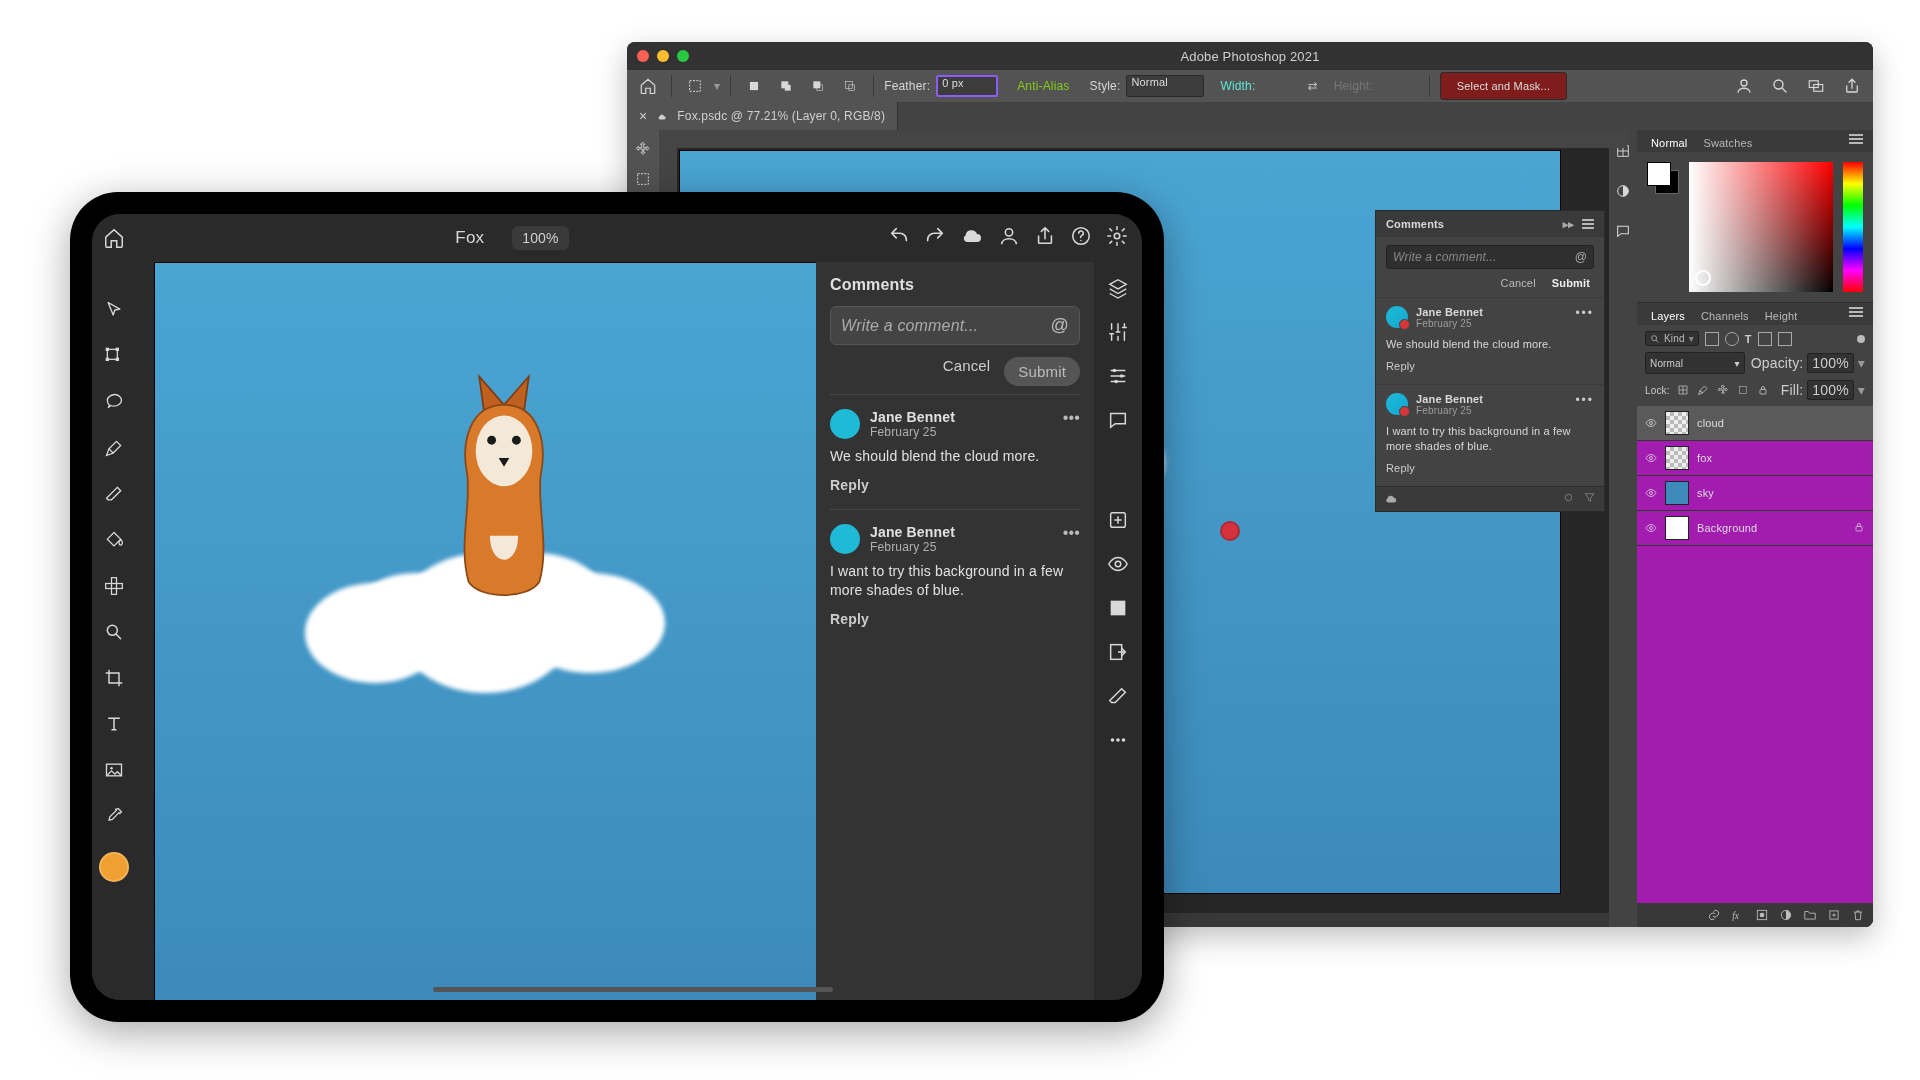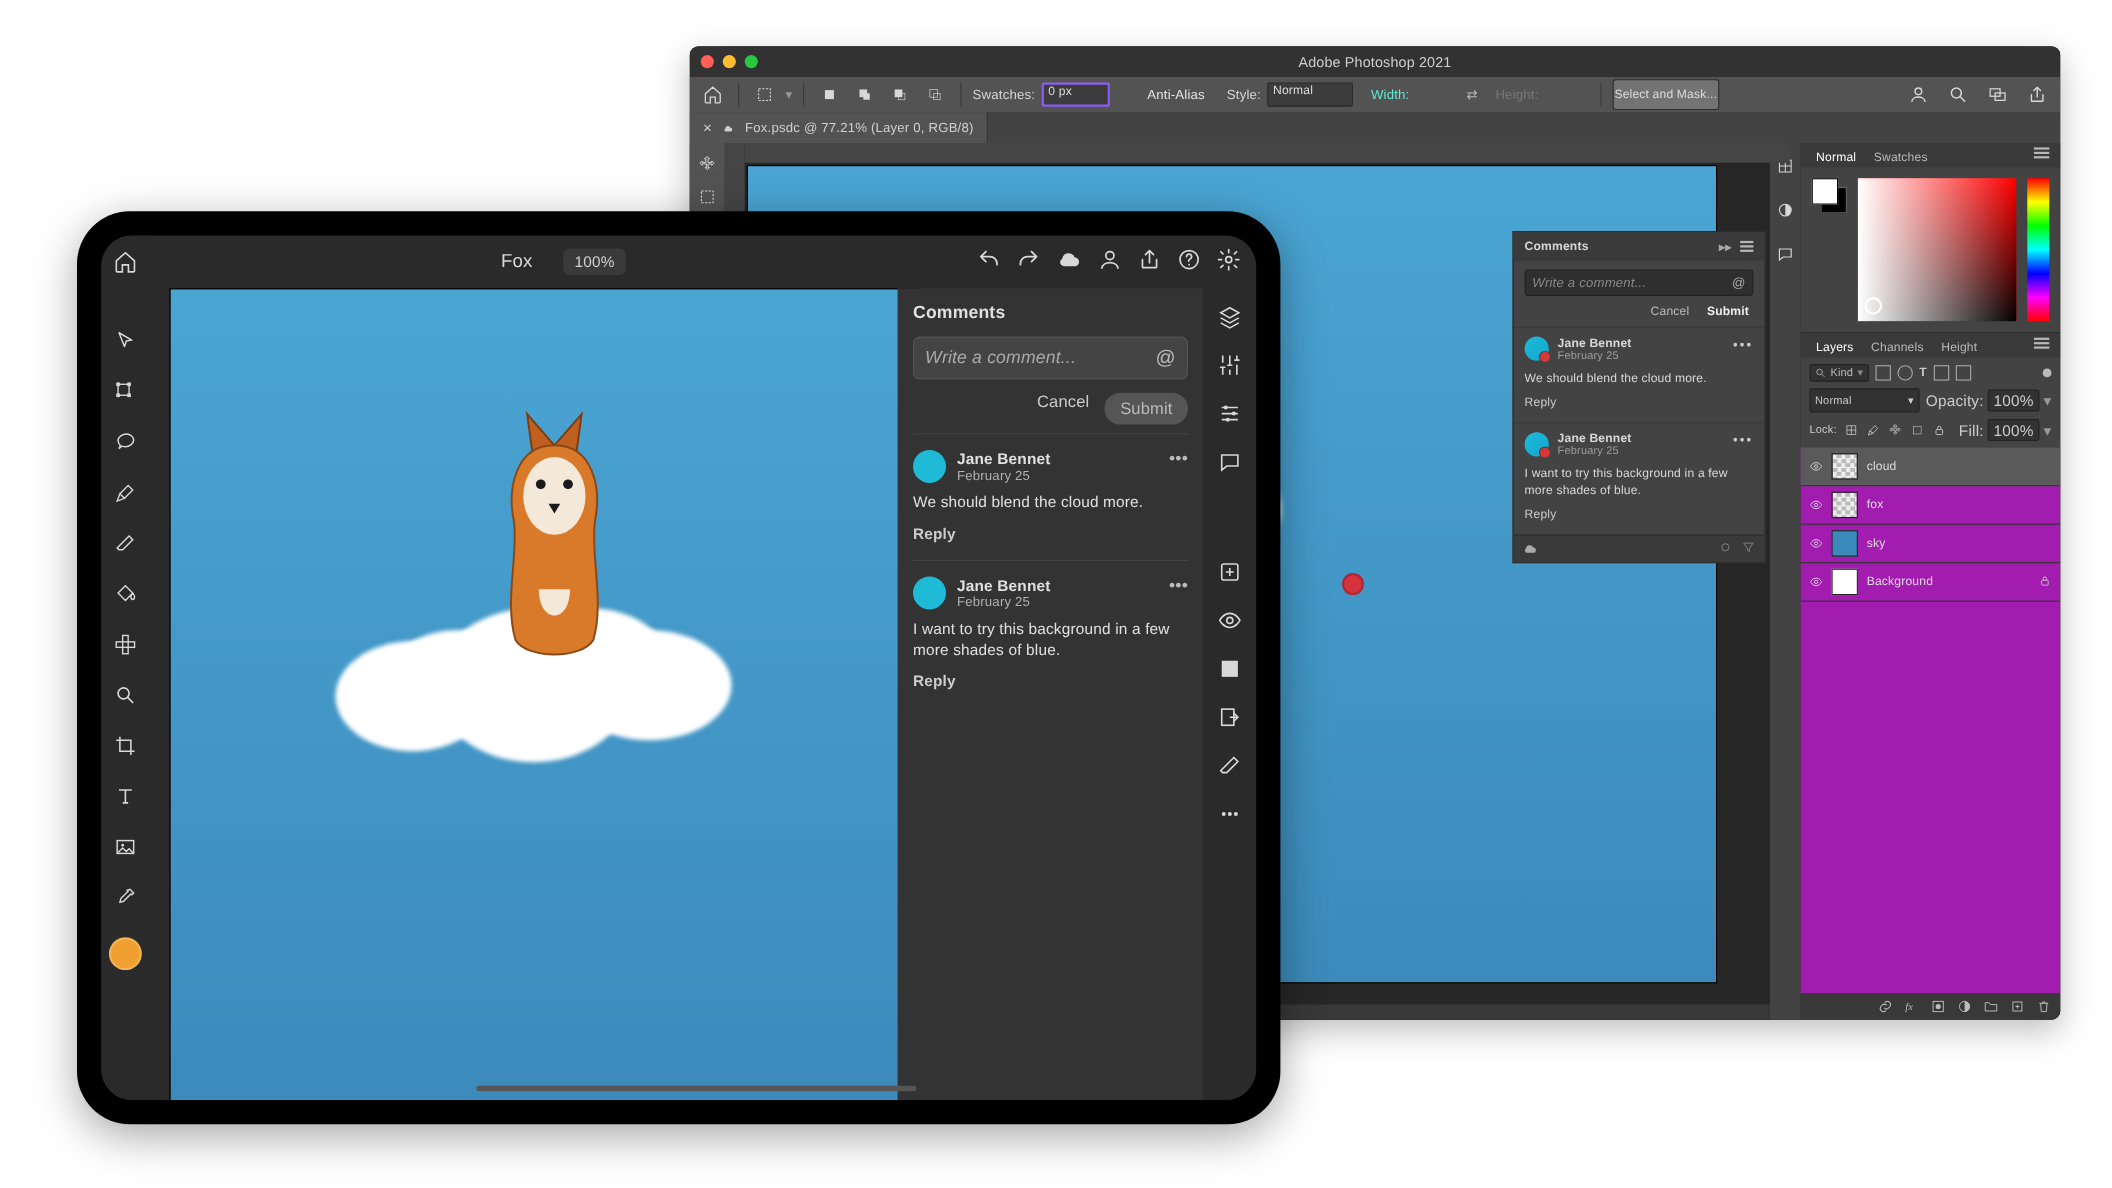--- a/index.html
+++ b/index.html
@@ -59,22 +59,22 @@
 .ps-menubar .label { font-weight: 500; }
 .input-num {
   background: #3c3c3c; border: 2px solid #8b5cf6; color: #ddd;
   font-size: 11px; height: 18px; width: 50px; padding: 0 4px; border-radius: 2px;
 }
 .select-style {
   background: #3c3c3c; border: 1px solid #2a2a2a; color: #ddd;
   font-size: 11px; height: 20px; width: 68px; padding: 0 4px; border-radius: 2px;
 }
 .select-mask-btn {
-  background: #737373; color: #ddd; font-size: 11px;
-  padding: 3px 1px; border: 1px solid #2c2c2c; border-radius: 3px;
+  background: #7f1d1d; color: #ddd; font-size: 11px;
+  padding: 3px 16px; border: 1px solid #2c2c2c; border-radius: 3px;
   height: 20px; display: flex; align-items: center;
 }
 .ps-tabbar {
   height: 28px; background: #434343; display: flex; align-items: center;
   font-size: 12px; color: #cfcfcf;
 }
 .ps-tab {
   display: flex; align-items: center; gap: 8px;
   padding: 0 12px; height: 100%;
   background: #535353;
@@ -525,23 +525,23 @@
           <rect x="10" y="10" width="10" height="10" fill="none" stroke="currentColor"></rect>
         </svg>
       </div>
     <div class="icon-btn">
         <svg viewBox="0 0 24 24" width="14" height="14">
           <rect x="4" y="4" width="12" height="12" fill="none" stroke="currentColor"></rect>
           <rect x="10" y="10" width="10" height="10" fill="none" stroke="currentColor"></rect>
         </svg>
       </div>
     <div class="sep"></div>
-    <span class="label">Swatches:</span>
+    <span class="label">Feather:</span>
     <span class="input-num">0 px</span>
-    <span style="color:#e5e5e5; margin-left:28px;">Anti-Alias</span>
+    <span style="color:#84cc16; margin-left:13px;">Anti-Alias</span>
     <span class="label" style="margin-left:14px">Style:</span>
     <span class="select-style"><span>Normal</span></span>
     <span style="color:#5eead4; margin-left:10px">Width:</span>
     <span style="width:40px"></span>
     <span style="color:#bbb">⇄</span>
     <span style="color:#777; margin-left:10px">Height:</span>
     <span style="width:40px"></span>
     <div class="sep"></div>
     <div class="select-mask-btn">Select and Mask...</div>
 

